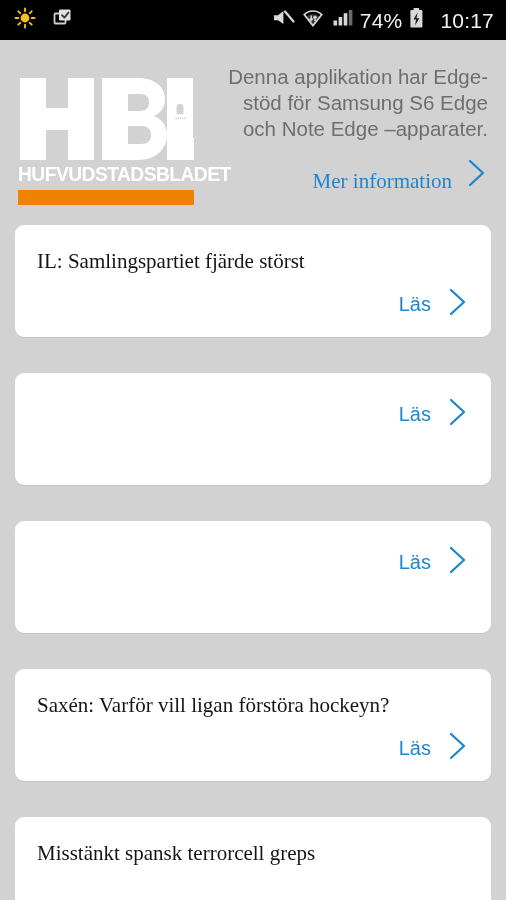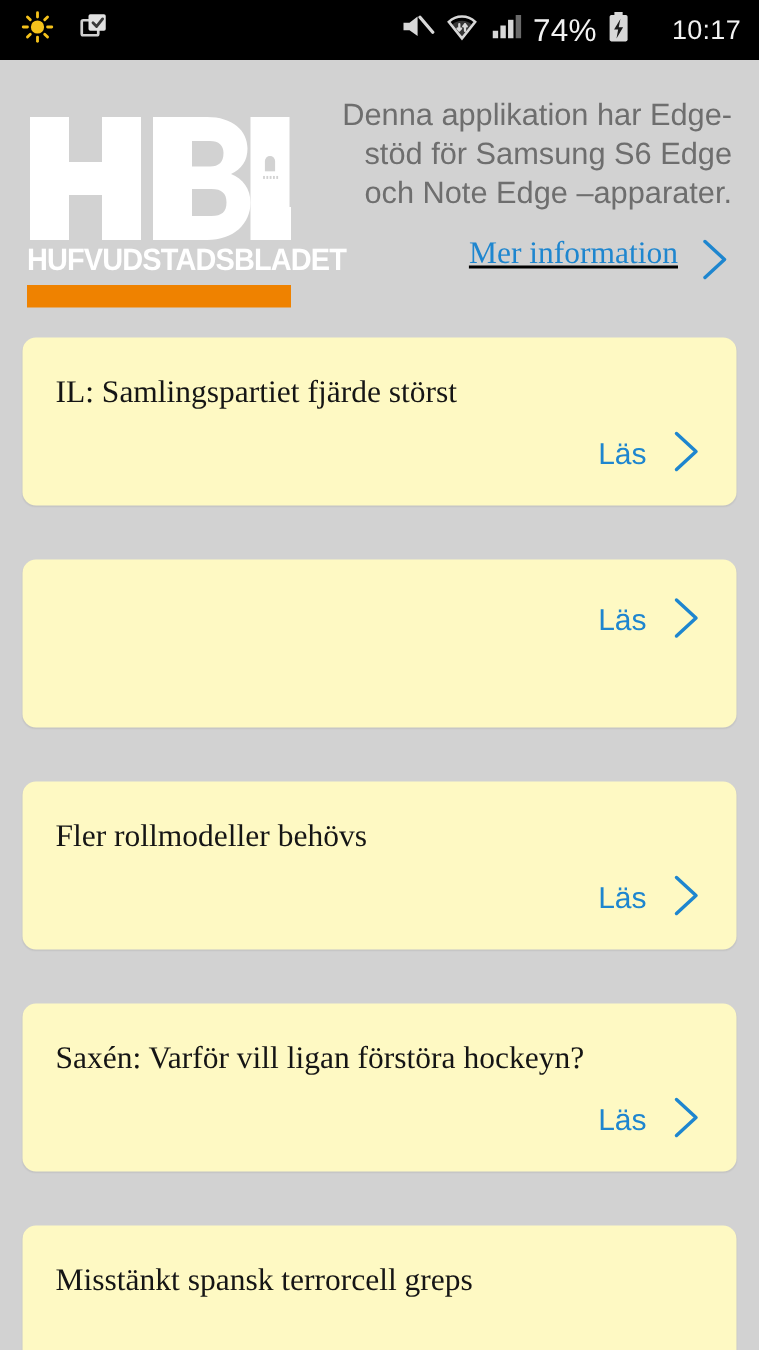--- a/index.html
+++ b/index.html
@@ -33,21 +33,21 @@
   .sb-icon { display: block; }
 
   .sb-text {
     color: #f2f2f2;
     font-size: 21px;
     font-family: "Liberation Sans", sans-serif;
     letter-spacing: .2px;
     line-height: 1;
   }
   .sb-battpct { font-size: 21px; }
-  .sb-clock { font-size: 18px; margin-left: 21px; }
+  .sb-clock { font-size: 21px; margin-left: 9px; }
 
   
   .header {
     padding: 22px 18px 12px 18px;
     display: flex;
     align-items: flex-start;
   }
 
   .logo-wrap {
     width: 176px;
@@ -89,44 +89,43 @@
   }
   .promo-text {
     color: #6e6e6e;
     font-family: Liberation Sans, sans-serif;
     font-size: 20.5px;
     line-height: 1.27;
   }
   .promo-link {
     margin-top: 16px;
     display: flex;
-    align-items: flex-start;
+    align-items: flex-end;
     justify-content: flex-end;
     gap: 14px;
     cursor: pointer;
-    text-decoration: underline;
   }
   .promo-link-label {
     color: #1e86cf;
     font-family: "Liberation Serif", serif;
     font-size: 21px;
     line-height: 1;
   }
 
   .chev {
     display: block;
   }
 
   
   .feed {
     padding: 8px 15px 0 15px;
   }
 
   .card {
-    background: #fef9c3;
+    background: #ffffff;
     border-radius: 9px;
     margin-bottom: 36px;
     padding: 24px 22px 16px 22px;
     min-height: 112px;
     display: flex;
     flex-direction: column;
     justify-content: space-between;
     box-shadow: 0 1px 1px rgba(0,0,0,0.07);
   }
 
@@ -286,21 +285,20 @@
       <span class="card-action-label">Läs</span>
       <span class="chev">
         <svg width="22" height="30" viewBox="0 0 22 30">
           <polyline points="4,3 17,15 4,27" fill="none" stroke="#1e86cf" stroke-width="2.3" stroke-linecap="round" stroke-linejoin="round"></polyline>
         </svg>
       </span>
     </div>
   </div>
 
   <div class="card">
-    <div class="card-title">Fler rollmodeller behövs</div>
     <div class="card-action">
       <span class="card-action-label">Läs</span>
       <span class="chev">
         <svg width="22" height="30" viewBox="0 0 22 30">
           <polyline points="4,3 17,15 4,27" fill="none" stroke="#1e86cf" stroke-width="2.3" stroke-linecap="round" stroke-linejoin="round"></polyline>
         </svg>
       </span>
     </div>
   </div>
 

